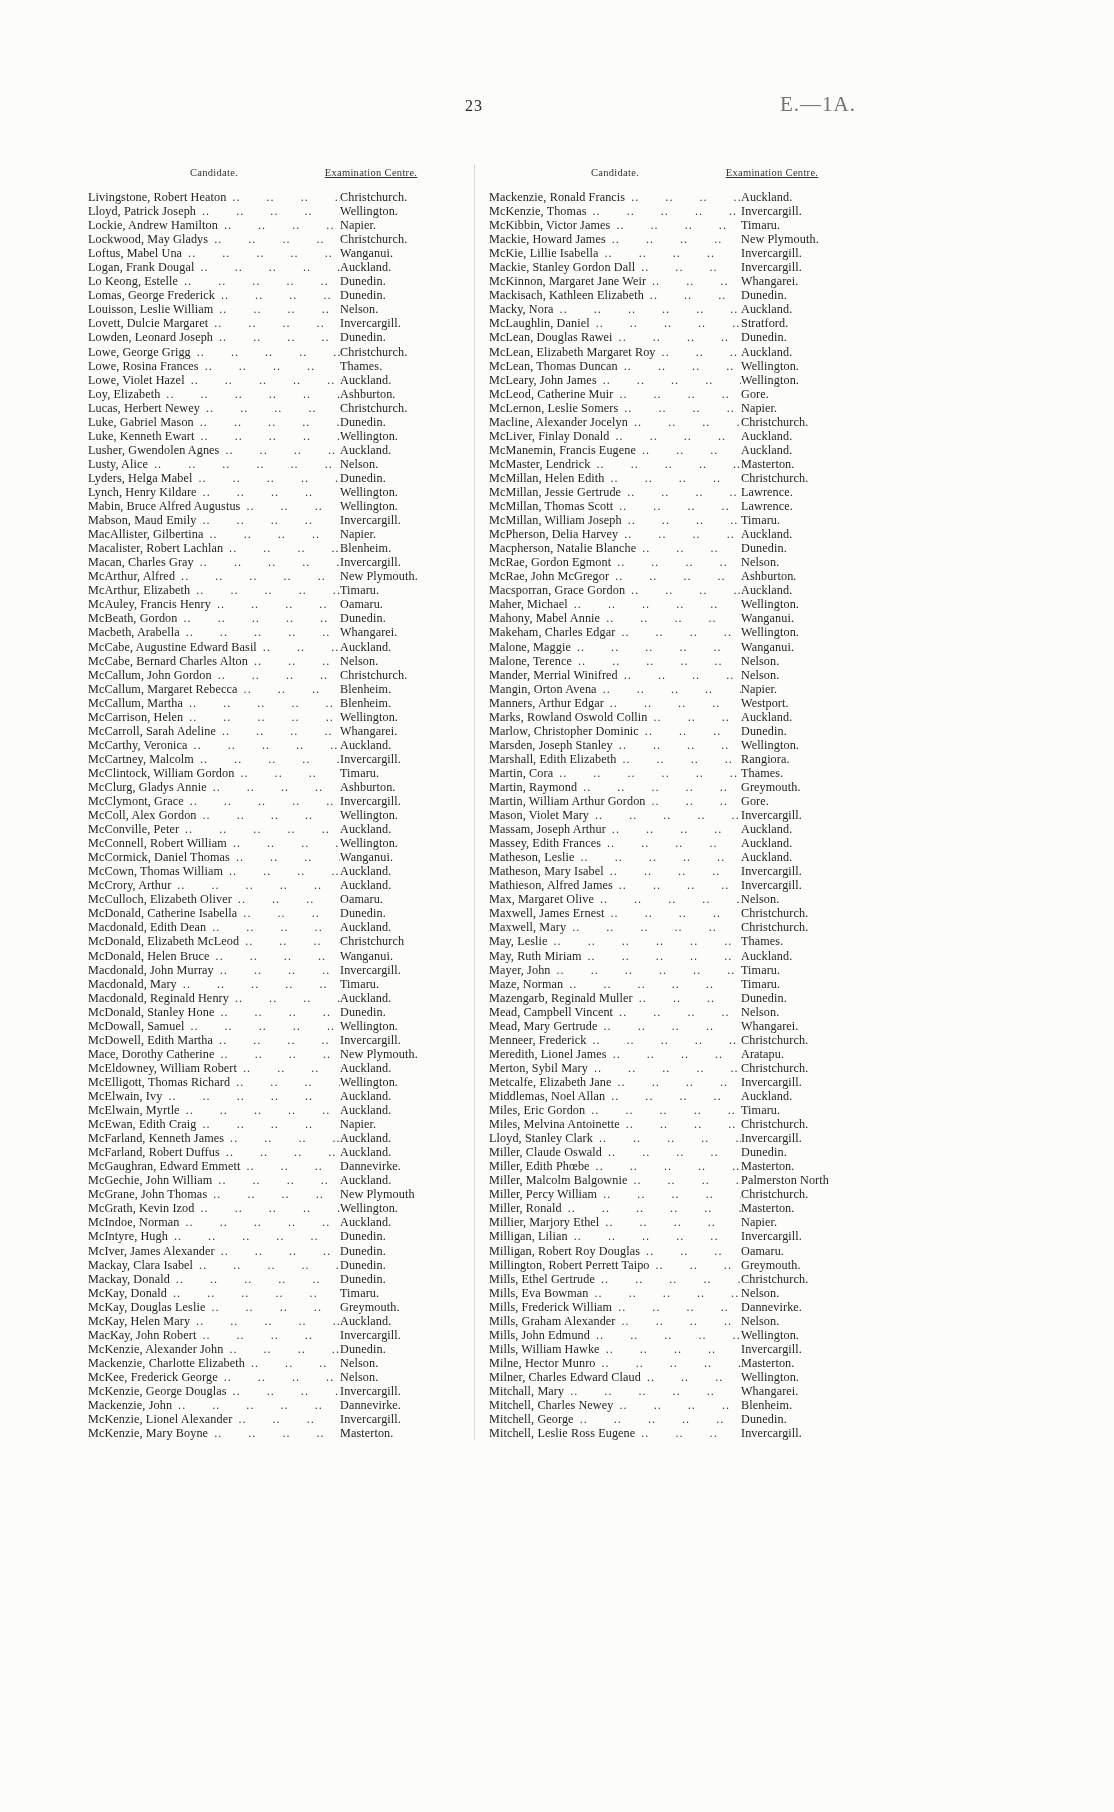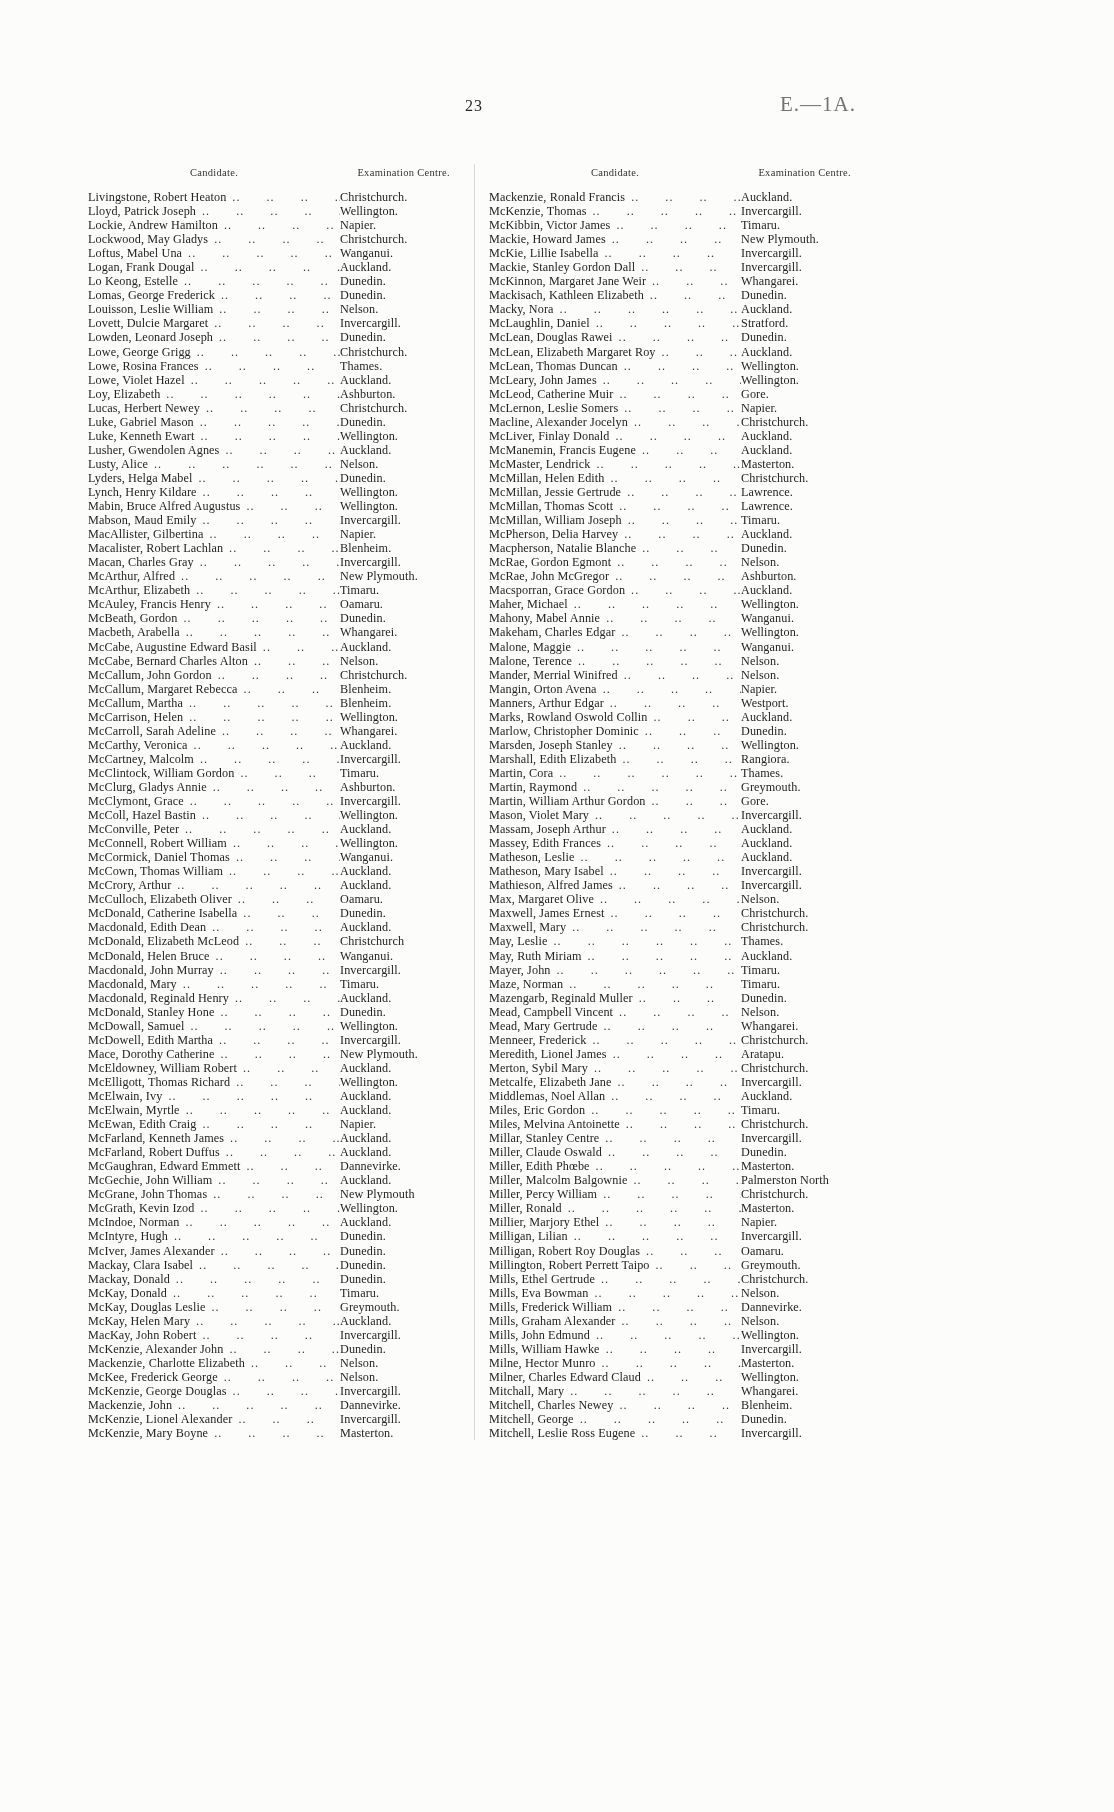--- a/index.html
+++ b/index.html
@@ -28,21 +28,21 @@
   .title .sc { font-variant: small-caps; letter-spacing: 1.5px; }
   .title .cont { font-style: italic; letter-spacing: 0.3px; }
 
   .table { position: absolute; top: 164px; left: 0; width: 772px; display: flex; }
   .col { width: 386px; min-width: 0; }
   .col.first { padding-right: 16px; }
   .col.second { padding-left: 14px; border-left: 1px solid rgba(60,60,60,0.18); }
 
   .colhead { position: relative; height: 26px; font-size: 10.5px; color: #333; }
   .h-cand { position: absolute; left: 0; top: 3px; width: 252px; text-align: center; letter-spacing: 0.3px; }
-  .h-centre { position: absolute; left: 220px; top: 3px; width: 142px; text-align: right; letter-spacing: 0.3px; }
+  .h-centre { position: absolute; left: 212px; top: 3px; width: 142px; text-align: center; letter-spacing: 0.3px; text-decoration: underline; }
 
   .rows { }
   .row {
     display: flex; height: 14.06px; line-height: 14.1px;
     font-size: 12.2px; white-space: nowrap; color: #242424;
   }
   .leftcell { flex: 0 0 252px; display: flex; min-width: 0; overflow: hidden; }
   .cand { flex: 0 0 auto; letter-spacing: 0.1px; }
   .dots {
     flex: 1 1 auto; min-width: 0; overflow: hidden;
@@ -416,21 +416,21 @@
             <div class="row">
               <span class="leftcell">
                 <span class="cand">McClymont, Grace</span>
                 <span class="dots">.. .. .. .. .. .. .. .. ..</span>
               </span>
               <span class="centre">Invercargill.</span>
             </div>
 
             <div class="row">
               <span class="leftcell">
-                <span class="cand">McColl, Hazel Bastin</span>
+                <span class="cand">McColl, Alex Gordon</span>
                 <span class="dots">.. .. .. .. .. .. .. .. ..</span>
               </span>
               <span class="centre">Wellington.</span>
             </div>
 
             <div class="row">
               <span class="leftcell">
                 <span class="cand">McConville, Peter</span>
                 <span class="dots">.. .. .. .. .. .. .. .. ..</span>
               </span>
@@ -1321,21 +1321,21 @@
             <div class="row">
               <span class="leftcell">
                 <span class="cand">Miles, Melvina Antoinette</span>
                 <span class="dots">.. .. .. .. .. .. .. .. ..</span>
               </span>
               <span class="centre">Christchurch.</span>
             </div>
 
             <div class="row">
               <span class="leftcell">
-                <span class="cand">Millar, Stanley Centre</span>
+                <span class="cand">Lloyd, Stanley Clark</span>
                 <span class="dots">.. .. .. .. .. .. .. .. ..</span>
               </span>
               <span class="centre">Invercargill.</span>
             </div>
 
             <div class="row">
               <span class="leftcell">
                 <span class="cand">Miller, Claude Oswald</span>
                 <span class="dots">.. .. .. .. .. .. .. .. ..</span>
               </span>

